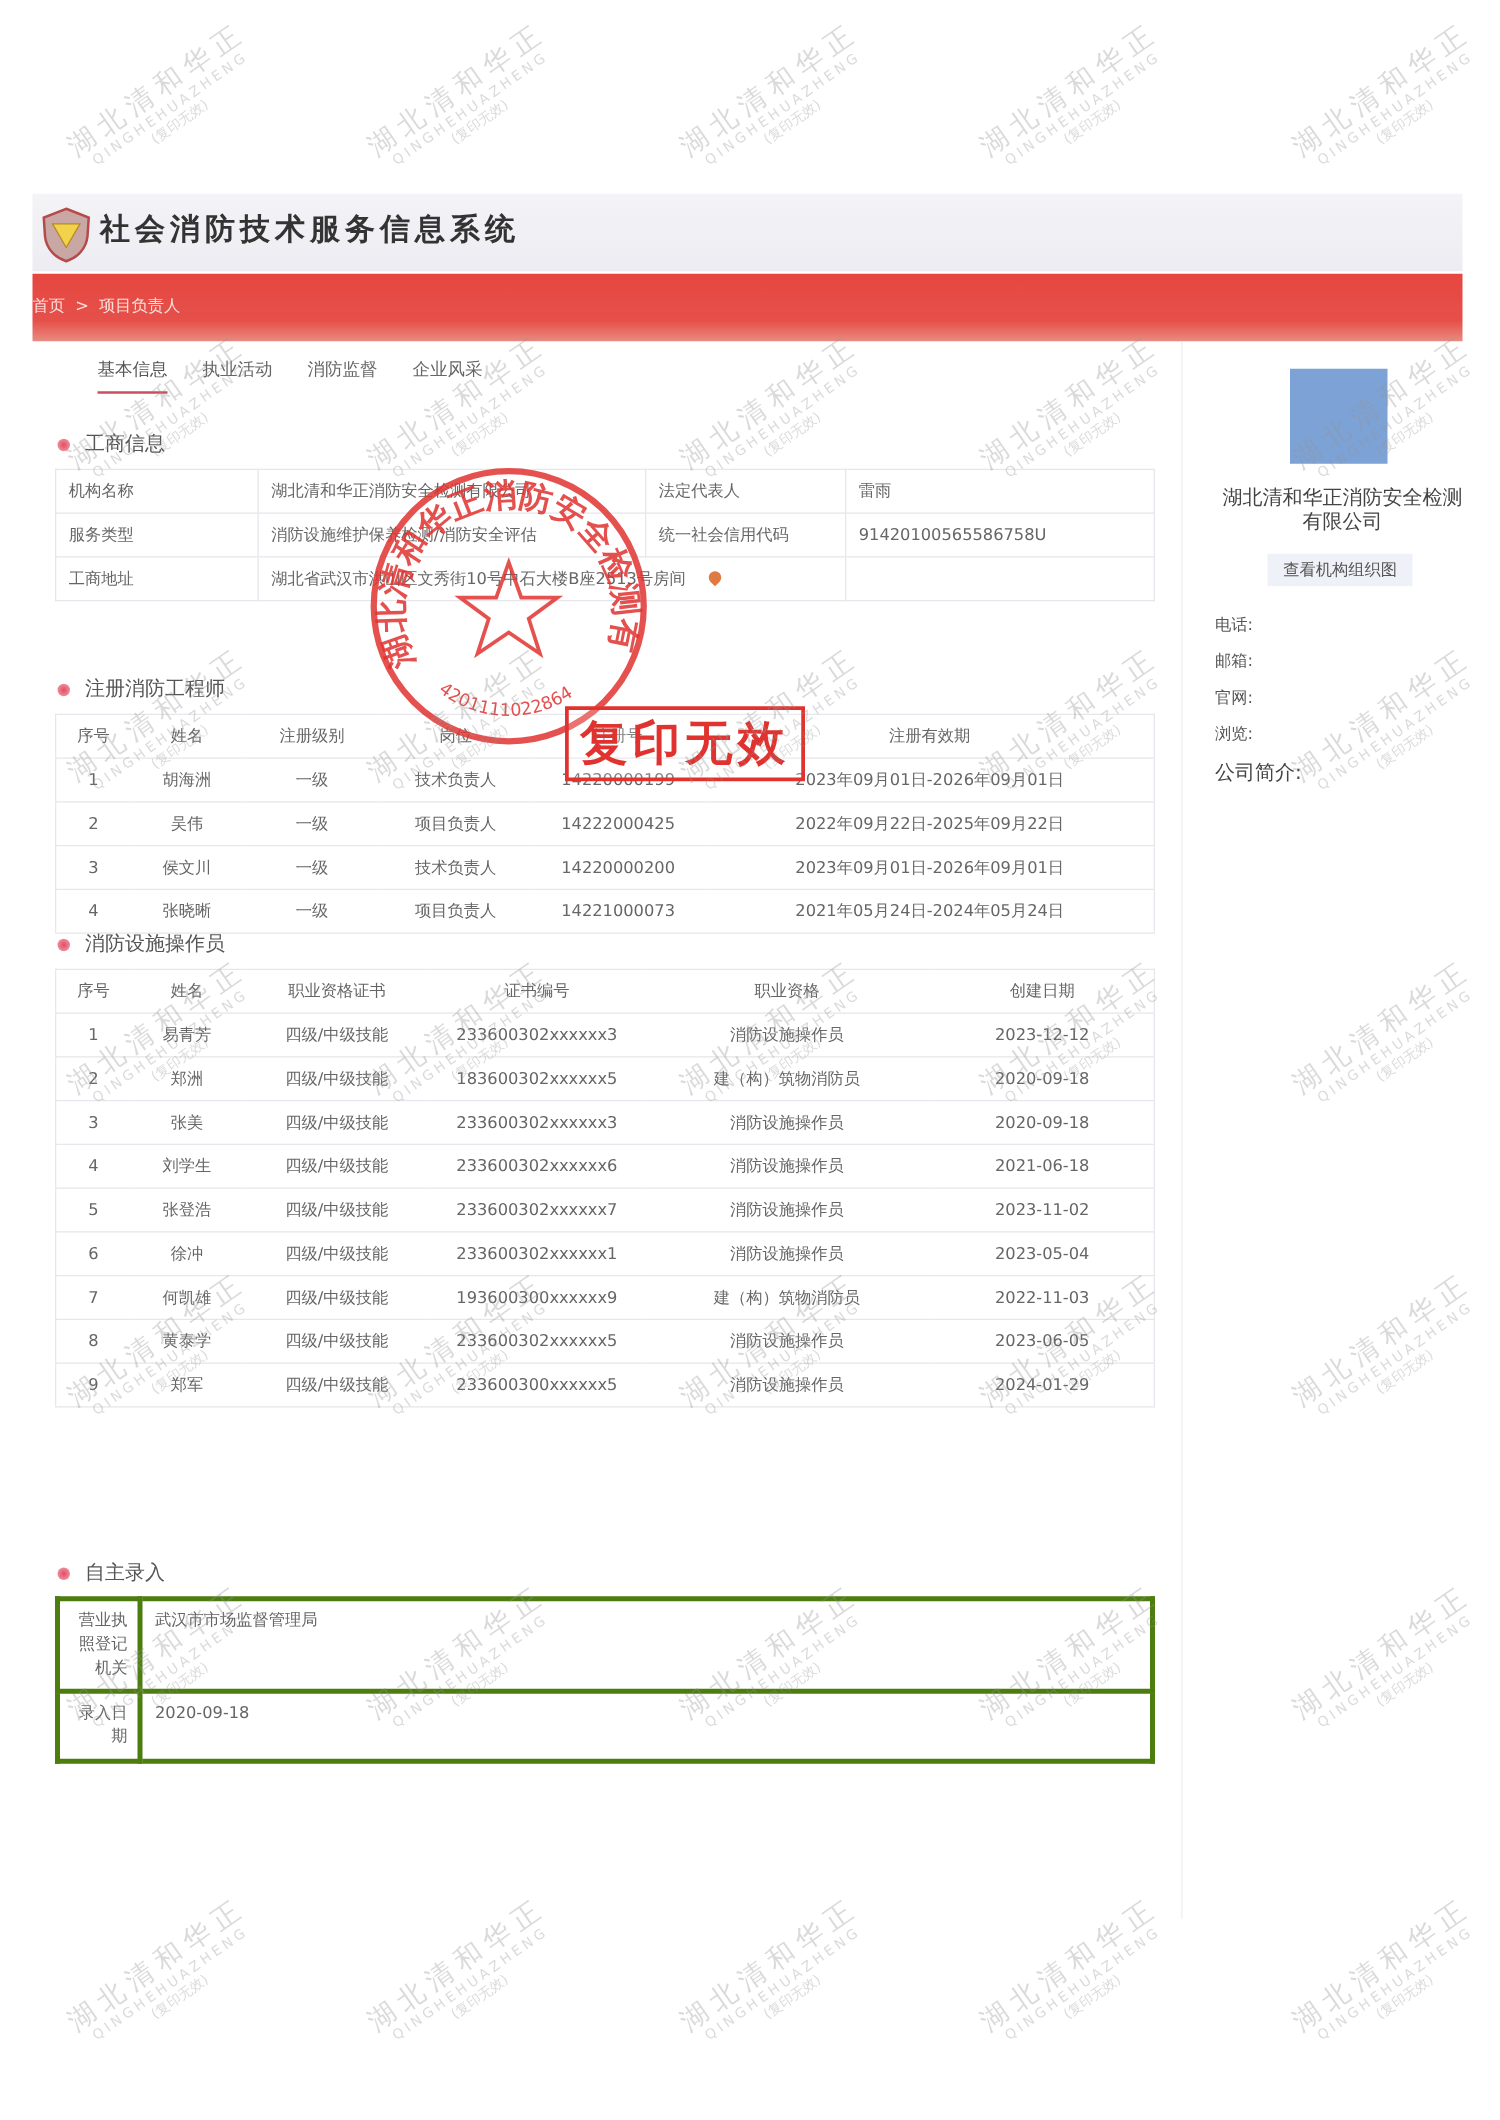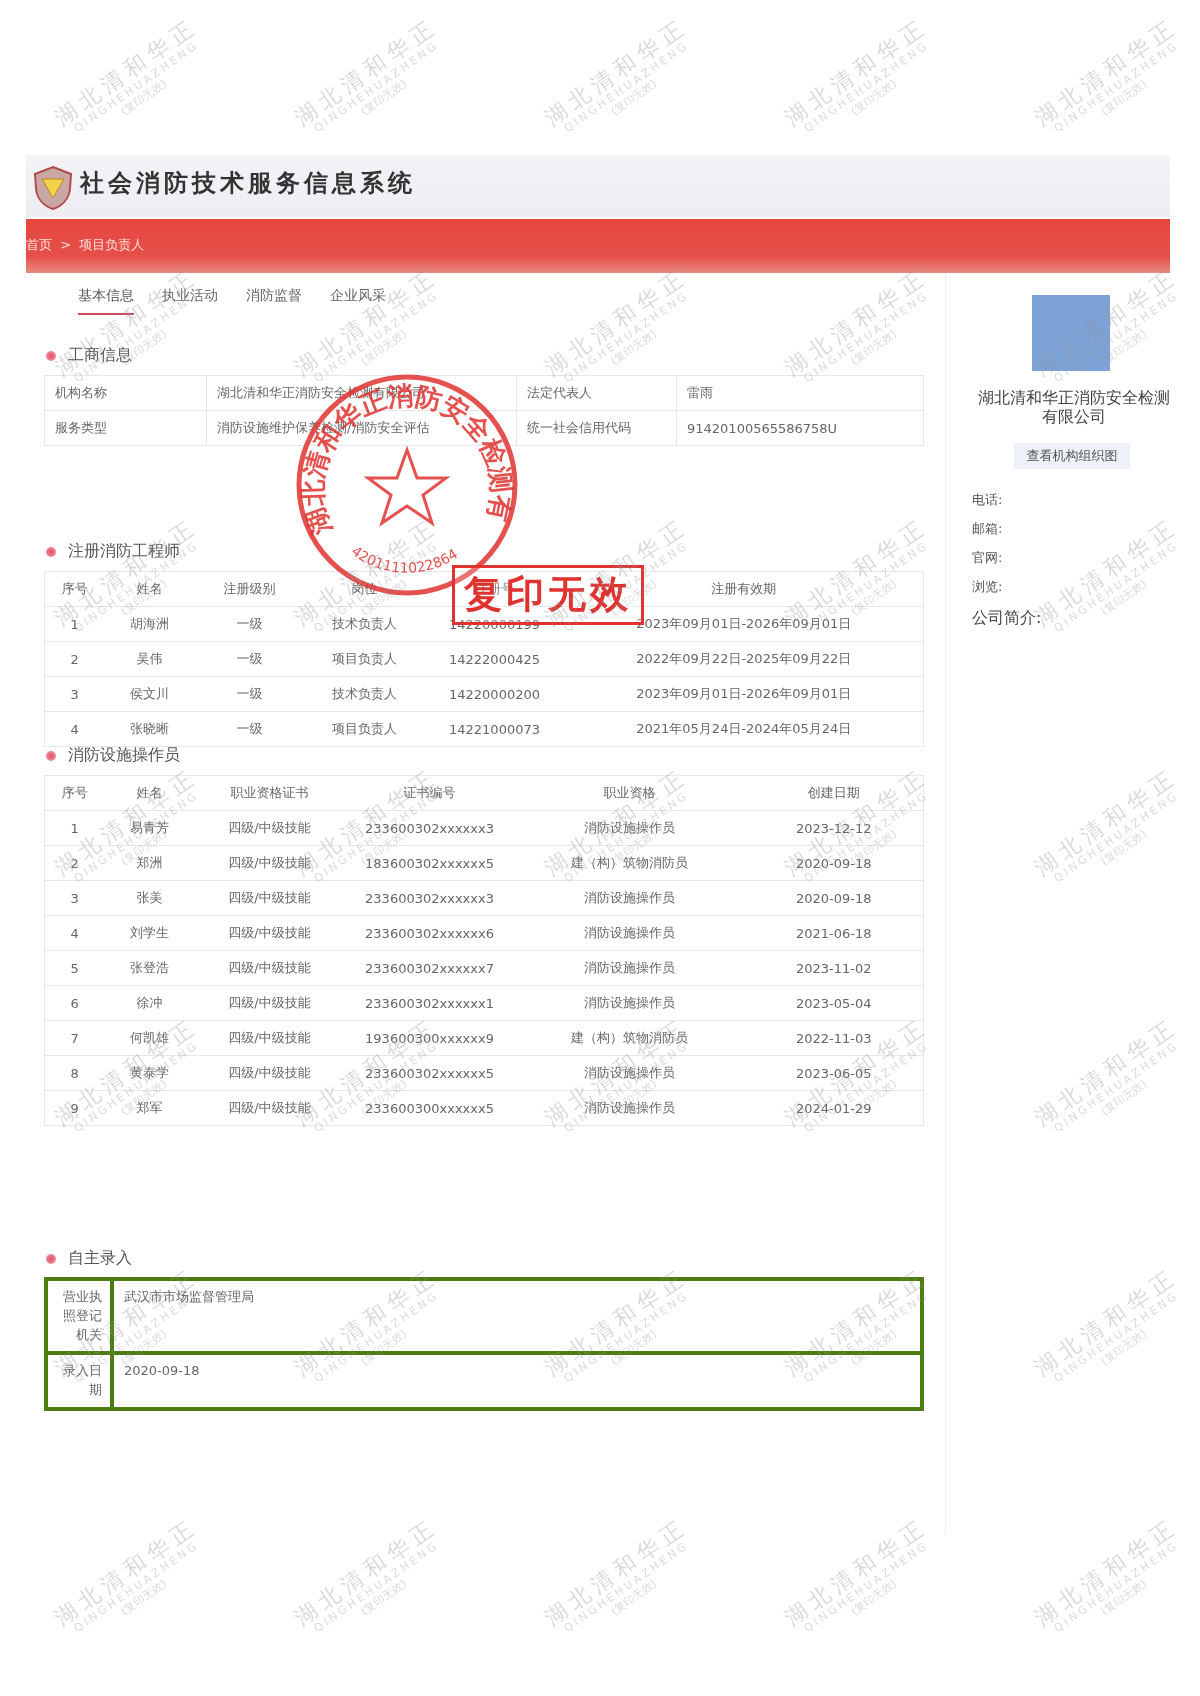--- a/index.html
+++ b/index.html
@@ -85,20 +85,28 @@
       <td class="lbl" style="width:162px;">机构名称</td>
       <td style="width:310px;">湖北清和华正消防安全检测有限公司</td>
       <td class="lbl" style="width:160px;margin-left:20px;">法定代表人</td>
       <td>雷雨</td>
     </tr>
     <tr>
       <td class="lbl">服务类型</td>
       <td>消防设施维护保养检测/消防安全评估</td>
       <td class="lbl">统一社会信用代码</td>
       <td>91420100565586758U</td>
+    </tr>
+    <tr>
+      <td class="lbl">工商地址</td>
+      <td colspan="2">
+        <span>湖北省武汉市洪山区文秀街10号中石大楼B座2513号房间</span>
+        <span class="pin"></span>
+      </td>
+      <td></td>
     </tr>
   </tbody>
     </table>
 
   <div class="section-title" style="top:268px;">
     <span class="dot"></span>
     <span>注册消防工程师</span>
   </div>
   <table class="grid" style="top:298px; width:880px;">
     <thead>

